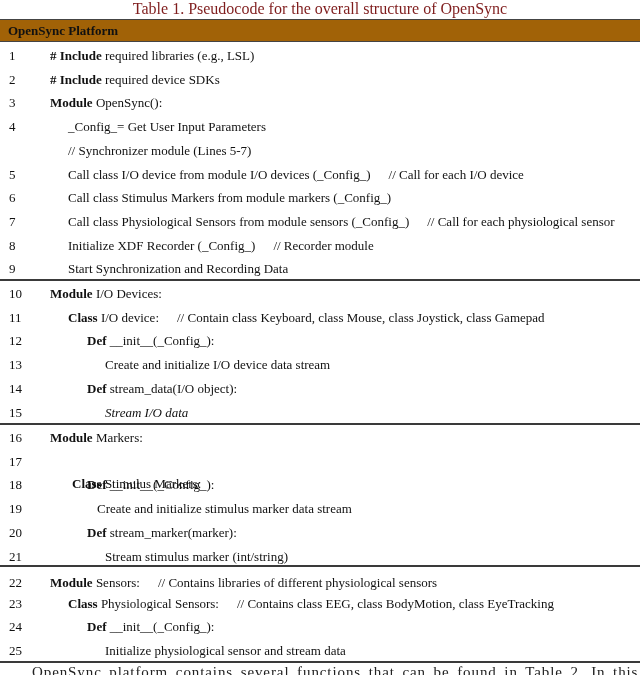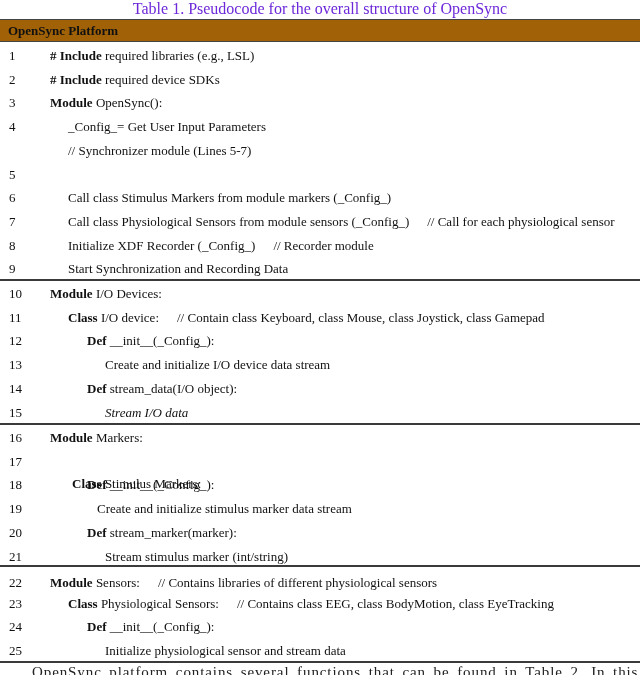--- a/index.html
+++ b/index.html
@@ -3,21 +3,21 @@
 <meta charset="utf-8">
 <style>
   html, body { margin: 0; padding: 0; background: #ffffff; }
   body {
     width: 640px; height: 675px; overflow: hidden; position: relative;
     font-family: "Liberation Serif", "DejaVu Serif", serif;
     color: #111111;
   }
   .title {
     position: absolute; left: 0; top: 0; width: 640px; height: 17px;
-    text-align: center; font-size: 16px; line-height: 17px; color: #6d28d9;
+    text-align: center; font-size: 16px; line-height: 17px; color: #7f1d1d;
   }
   .rule { position: absolute; left: 0; width: 640px; background: #3a3a3a; }
   .header {
     position: absolute; left: 0; top: 19px; width: 640px; height: 23px;
     background: #a16207;
     border-top: 1.5px solid #444; border-bottom: 1.5px solid #444;
     box-sizing: border-box;
   }
   .header span {
     position: absolute; left: 8px; top: 3px; font-weight: bold; font-size: 13px; line-height: 16px;
@@ -61,20 +61,21 @@
     <div class="row" style="top: 116.1px;">
       <span class="num">4</span>
       <span class="code" style="left: 68px;"><span class="kw"></span><span>_Config_= Get User Input Parameters</span><span class="cm"></span></span>
     </div>
     <div class="row" style="top: 139.8px;">
       <span class="num"></span>
       <span class="code" style="left: 68px;"><span class="kw"></span><span>// Synchronizer module (Lines 5-7)</span><span class="cm"></span></span>
     </div>
     <div class="row" style="top: 163.5px;">
       <span class="num">5</span>
+      <span class="code" style="left: 68px;"><span class="kw"></span><span>Call class I/O device from module I/O devices (_Config_)</span><span class="cm">// Call for each I/O device</span></span>
     </div>
     <div class="row" style="top: 187.2px;">
       <span class="num">6</span>
       <span class="code" style="left: 68px;"><span class="kw"></span><span>Call class Stimulus Markers from module markers (_Config_)</span><span class="cm"></span></span>
     </div>
     <div class="row" style="top: 210.9px;">
       <span class="num">7</span>
       <span class="code" style="left: 68px;"><span class="kw"></span><span>Call class Physiological Sensors from module sensors (_Config_)</span><span class="cm">// Call for each physiological sensor</span></span>
     </div>
     <div class="row" style="top: 234.6px;">

